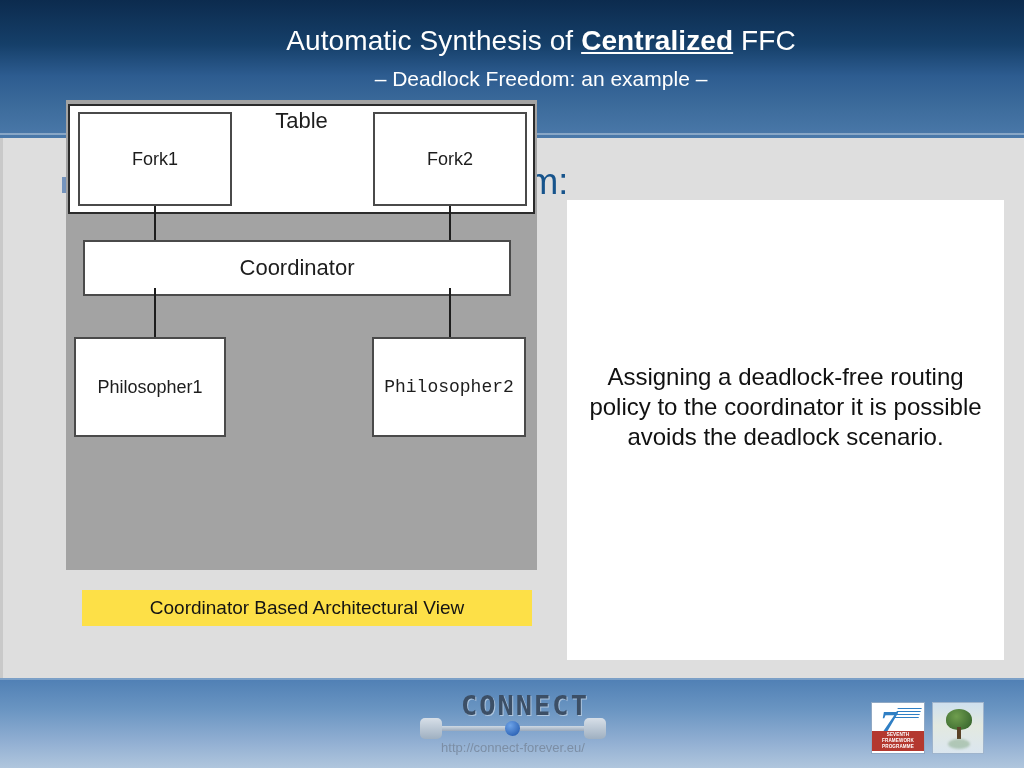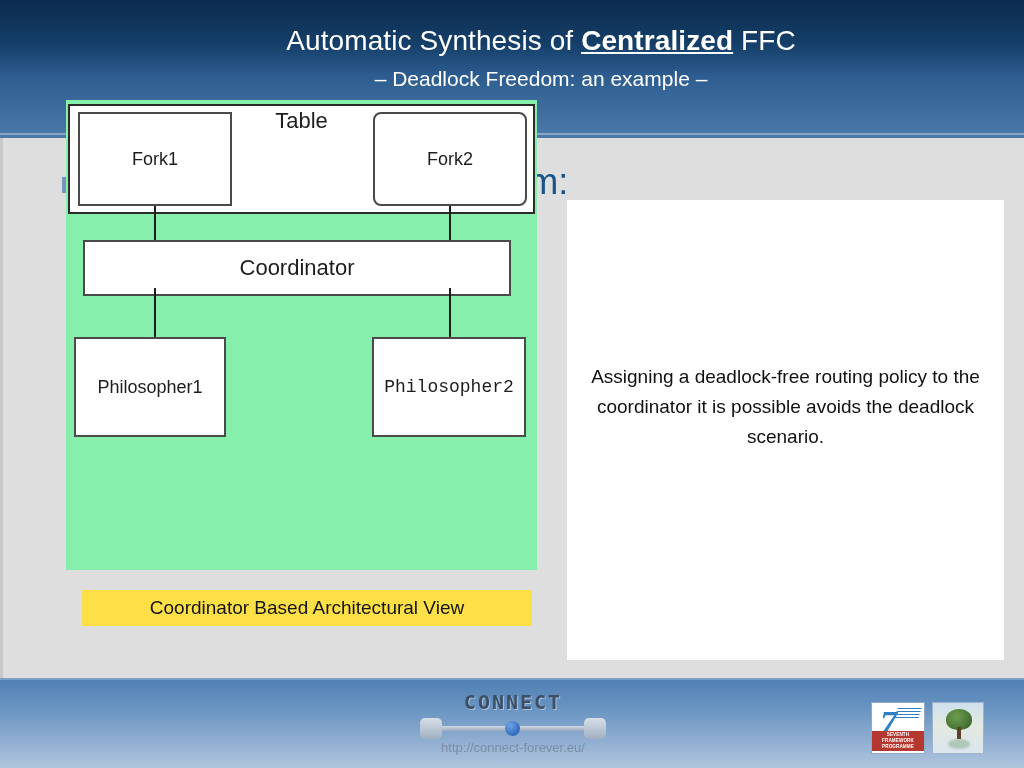--- a/index.html
+++ b/index.html
@@ -96,21 +96,21 @@
     line-height: 44px;
     white-space: nowrap;
   }
 
   
   #diagram {
     position: absolute;
     left: 66px; top: 100px;
     width: 471px;
     height: 470px;
-    background: #86efac;
+    background: #a3a3a3;
   }
   .dbox {
     position: absolute;
     box-sizing: border-box;
     border: 2px solid #4a4a4a;
     background: #ffffff;
     display: flex;
     align-items: center;
     justify-content: center;
     font-size: 18px;
@@ -124,21 +124,21 @@
   }
   #table-label {
     position: absolute;
     left: 0; top: 8px;
     width: 471px;
     text-align: center;
     font-size: 22px;
     color: #1d1d1d;
   }
   #fork1-box { left: 12px;  top: 12px;  width: 154px; height: 94px; }
-  #fork2-box { left: 307px; top: 12px;  width: 154px; height: 94px; border-radius: 8px; }
+  #fork2-box { left: 307px; top: 12px;  width: 154px; height: 94px; }
   #coordinator-box {
     left: 17px; top: 140px; width: 428px; height: 56px;
     font-size: 22px;
   }
   #phil1-box { left: 8px;   top: 237px; width: 152px; height: 100px; }
   #phil2-box { left: 306px; top: 237px; width: 154px; height: 100px; font-family: Liberation Mono, monospace; }
 
   .connector {
     position: absolute;
     background: #1d1d1d;
@@ -170,21 +170,21 @@
     width: 437px;
     height: 460px;
     background: #ffffff;
     box-sizing: border-box;
   }
   #right-panel-text {
     position: absolute;
     left: 10px; top: 162px;
     width: 417px;
     text-align: center;
-    font-size: 19px;
+    font-size: 24px;
     line-height: 30px;
     color: #111111;
   }
 
   
   #footer {
     position: absolute;
     left: 0; top: 678px;
     width: 1024px;
     height: 90px;
@@ -198,25 +198,25 @@
   }
 
   
   #connect-logo {
     position: absolute;
     left: 418px; top: 690px;
     width: 190px; height: 46px;
   }
   #connect-wordmark {
     position: absolute;
-    left: 0; top: 0;
+    left: 12px; top: 0;
     width: 190px;
     text-align: center;
     font-family: "DejaVu Sans Mono", monospace;
-    font-size: 20px;
+    font-size: 27px;
     font-weight: bold;
     letter-spacing: 2px;
     color: #3c4f66;
     text-shadow: 1px 1px 0 rgba(255,255,255,0.45);
   }
   #connect-bar {
     position: absolute;
     left: 16px; top: 36px;
     width: 158px; height: 5px;
     border-radius: 3px;

